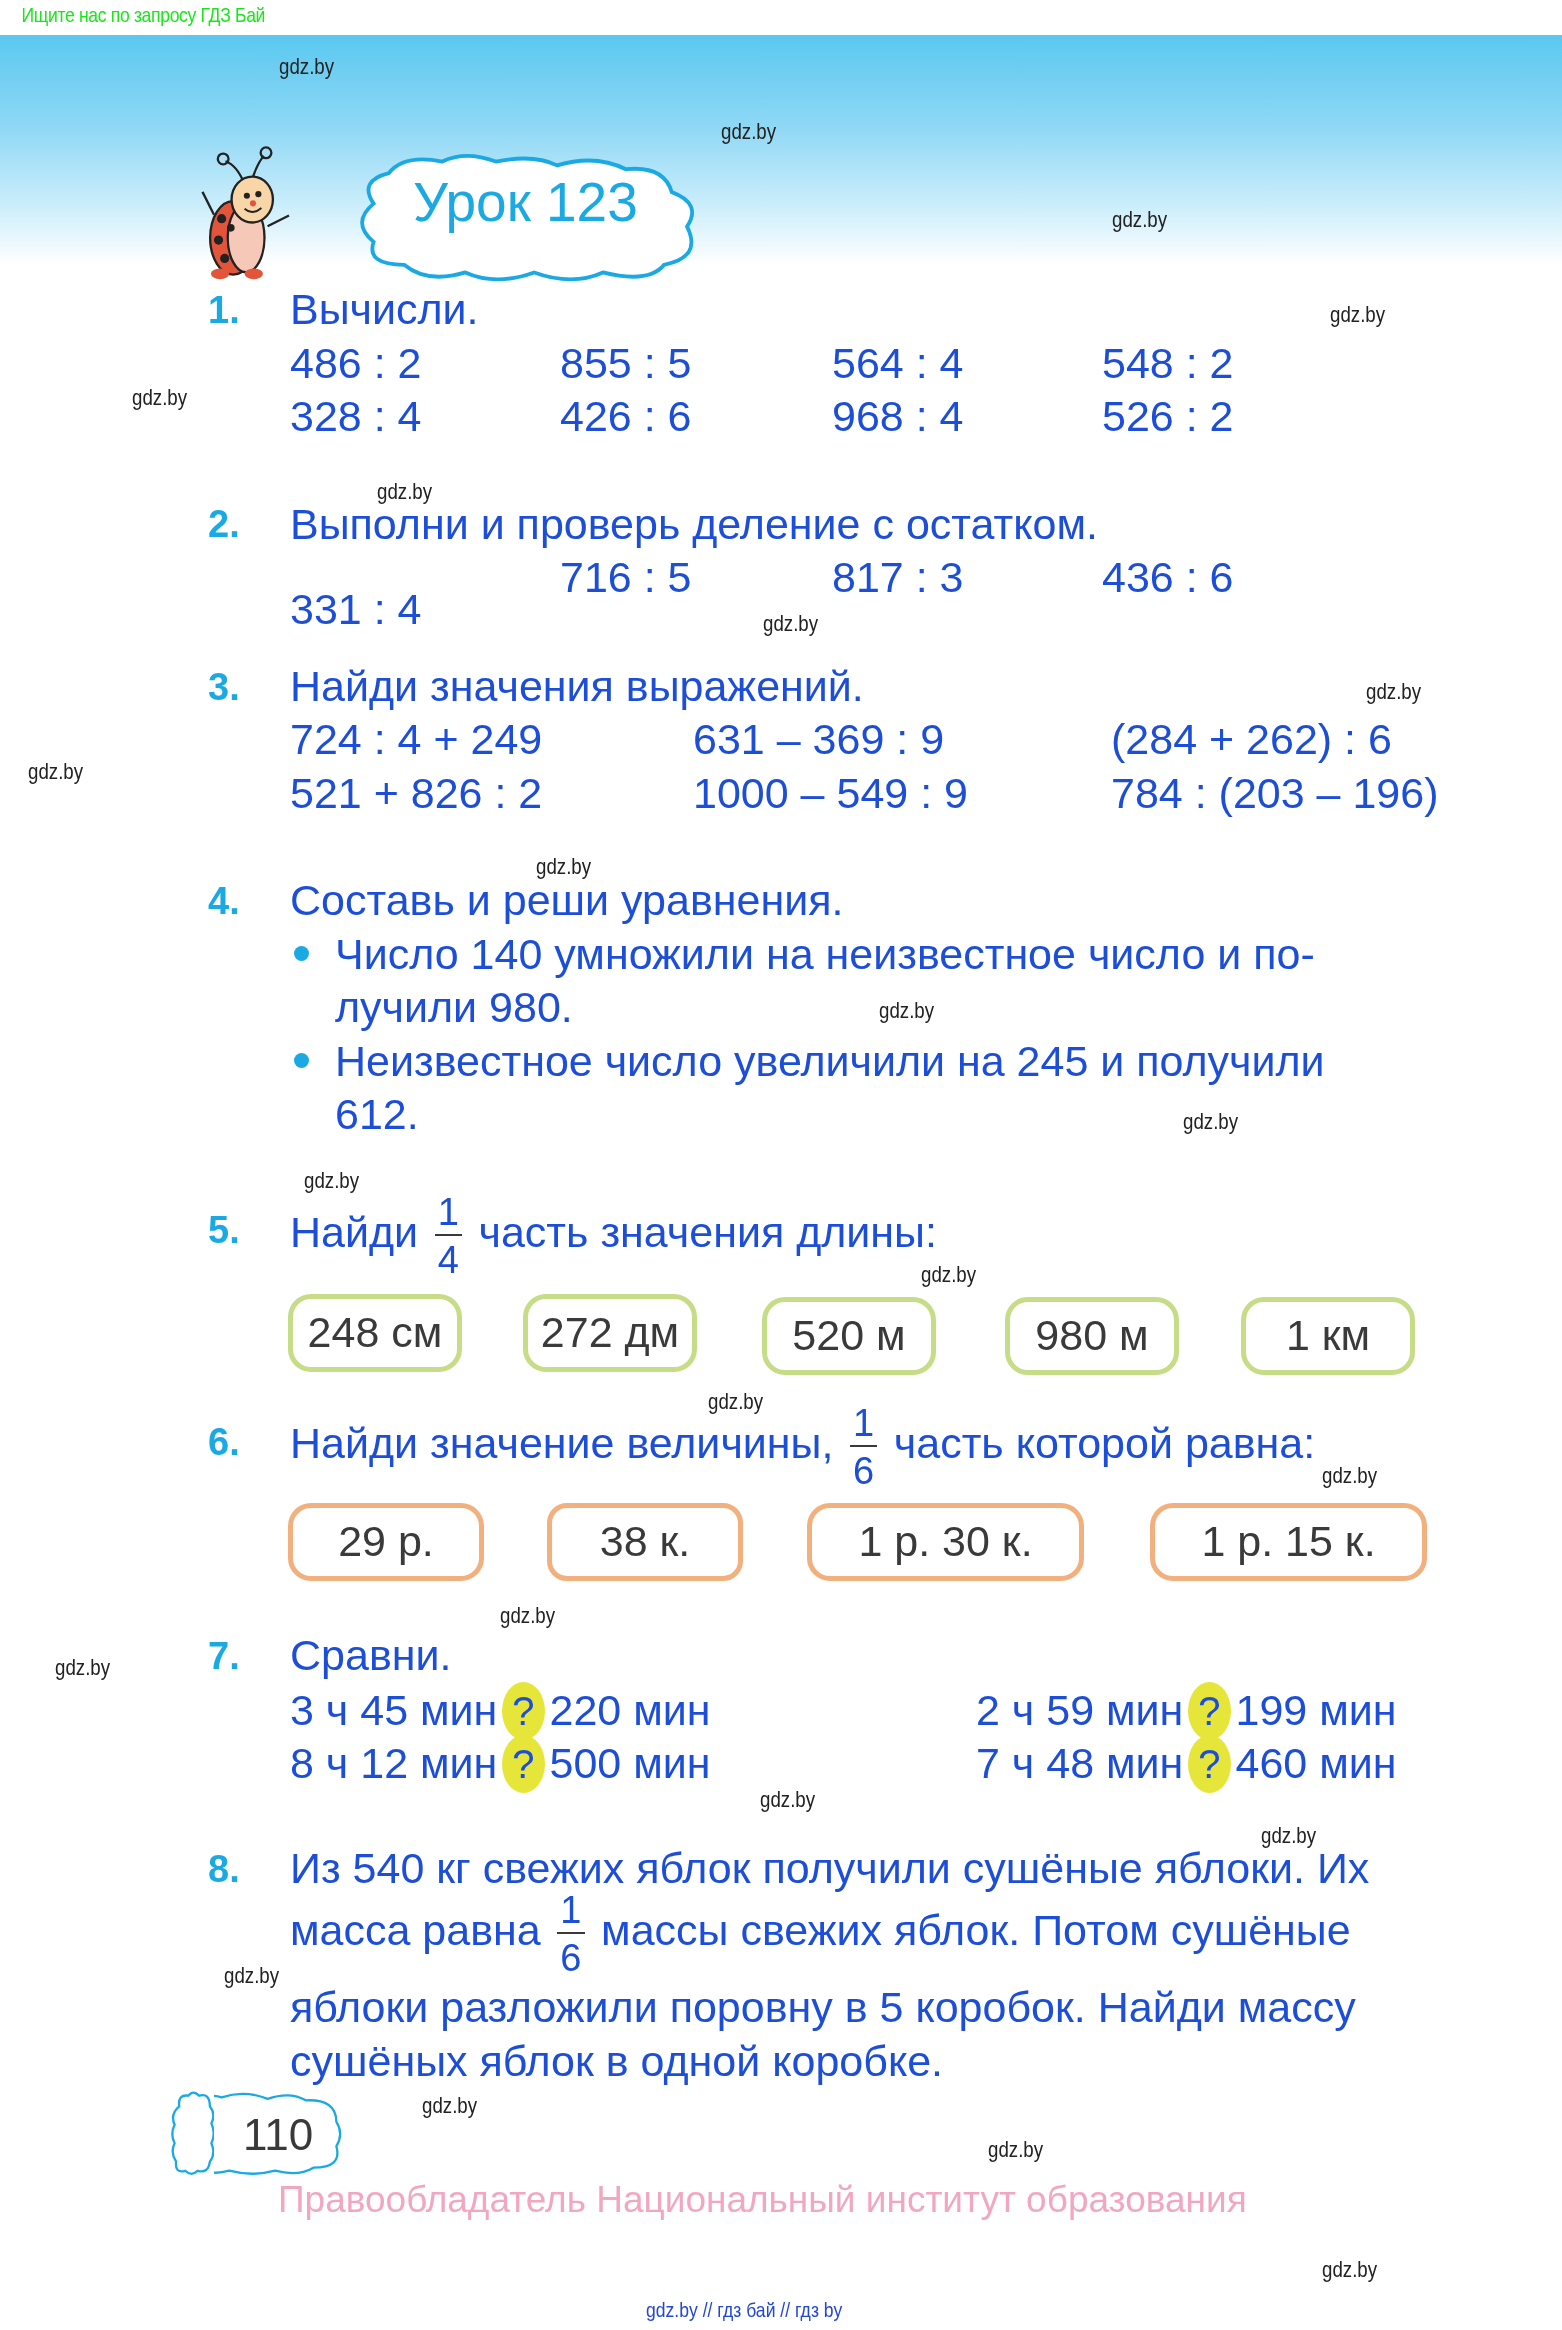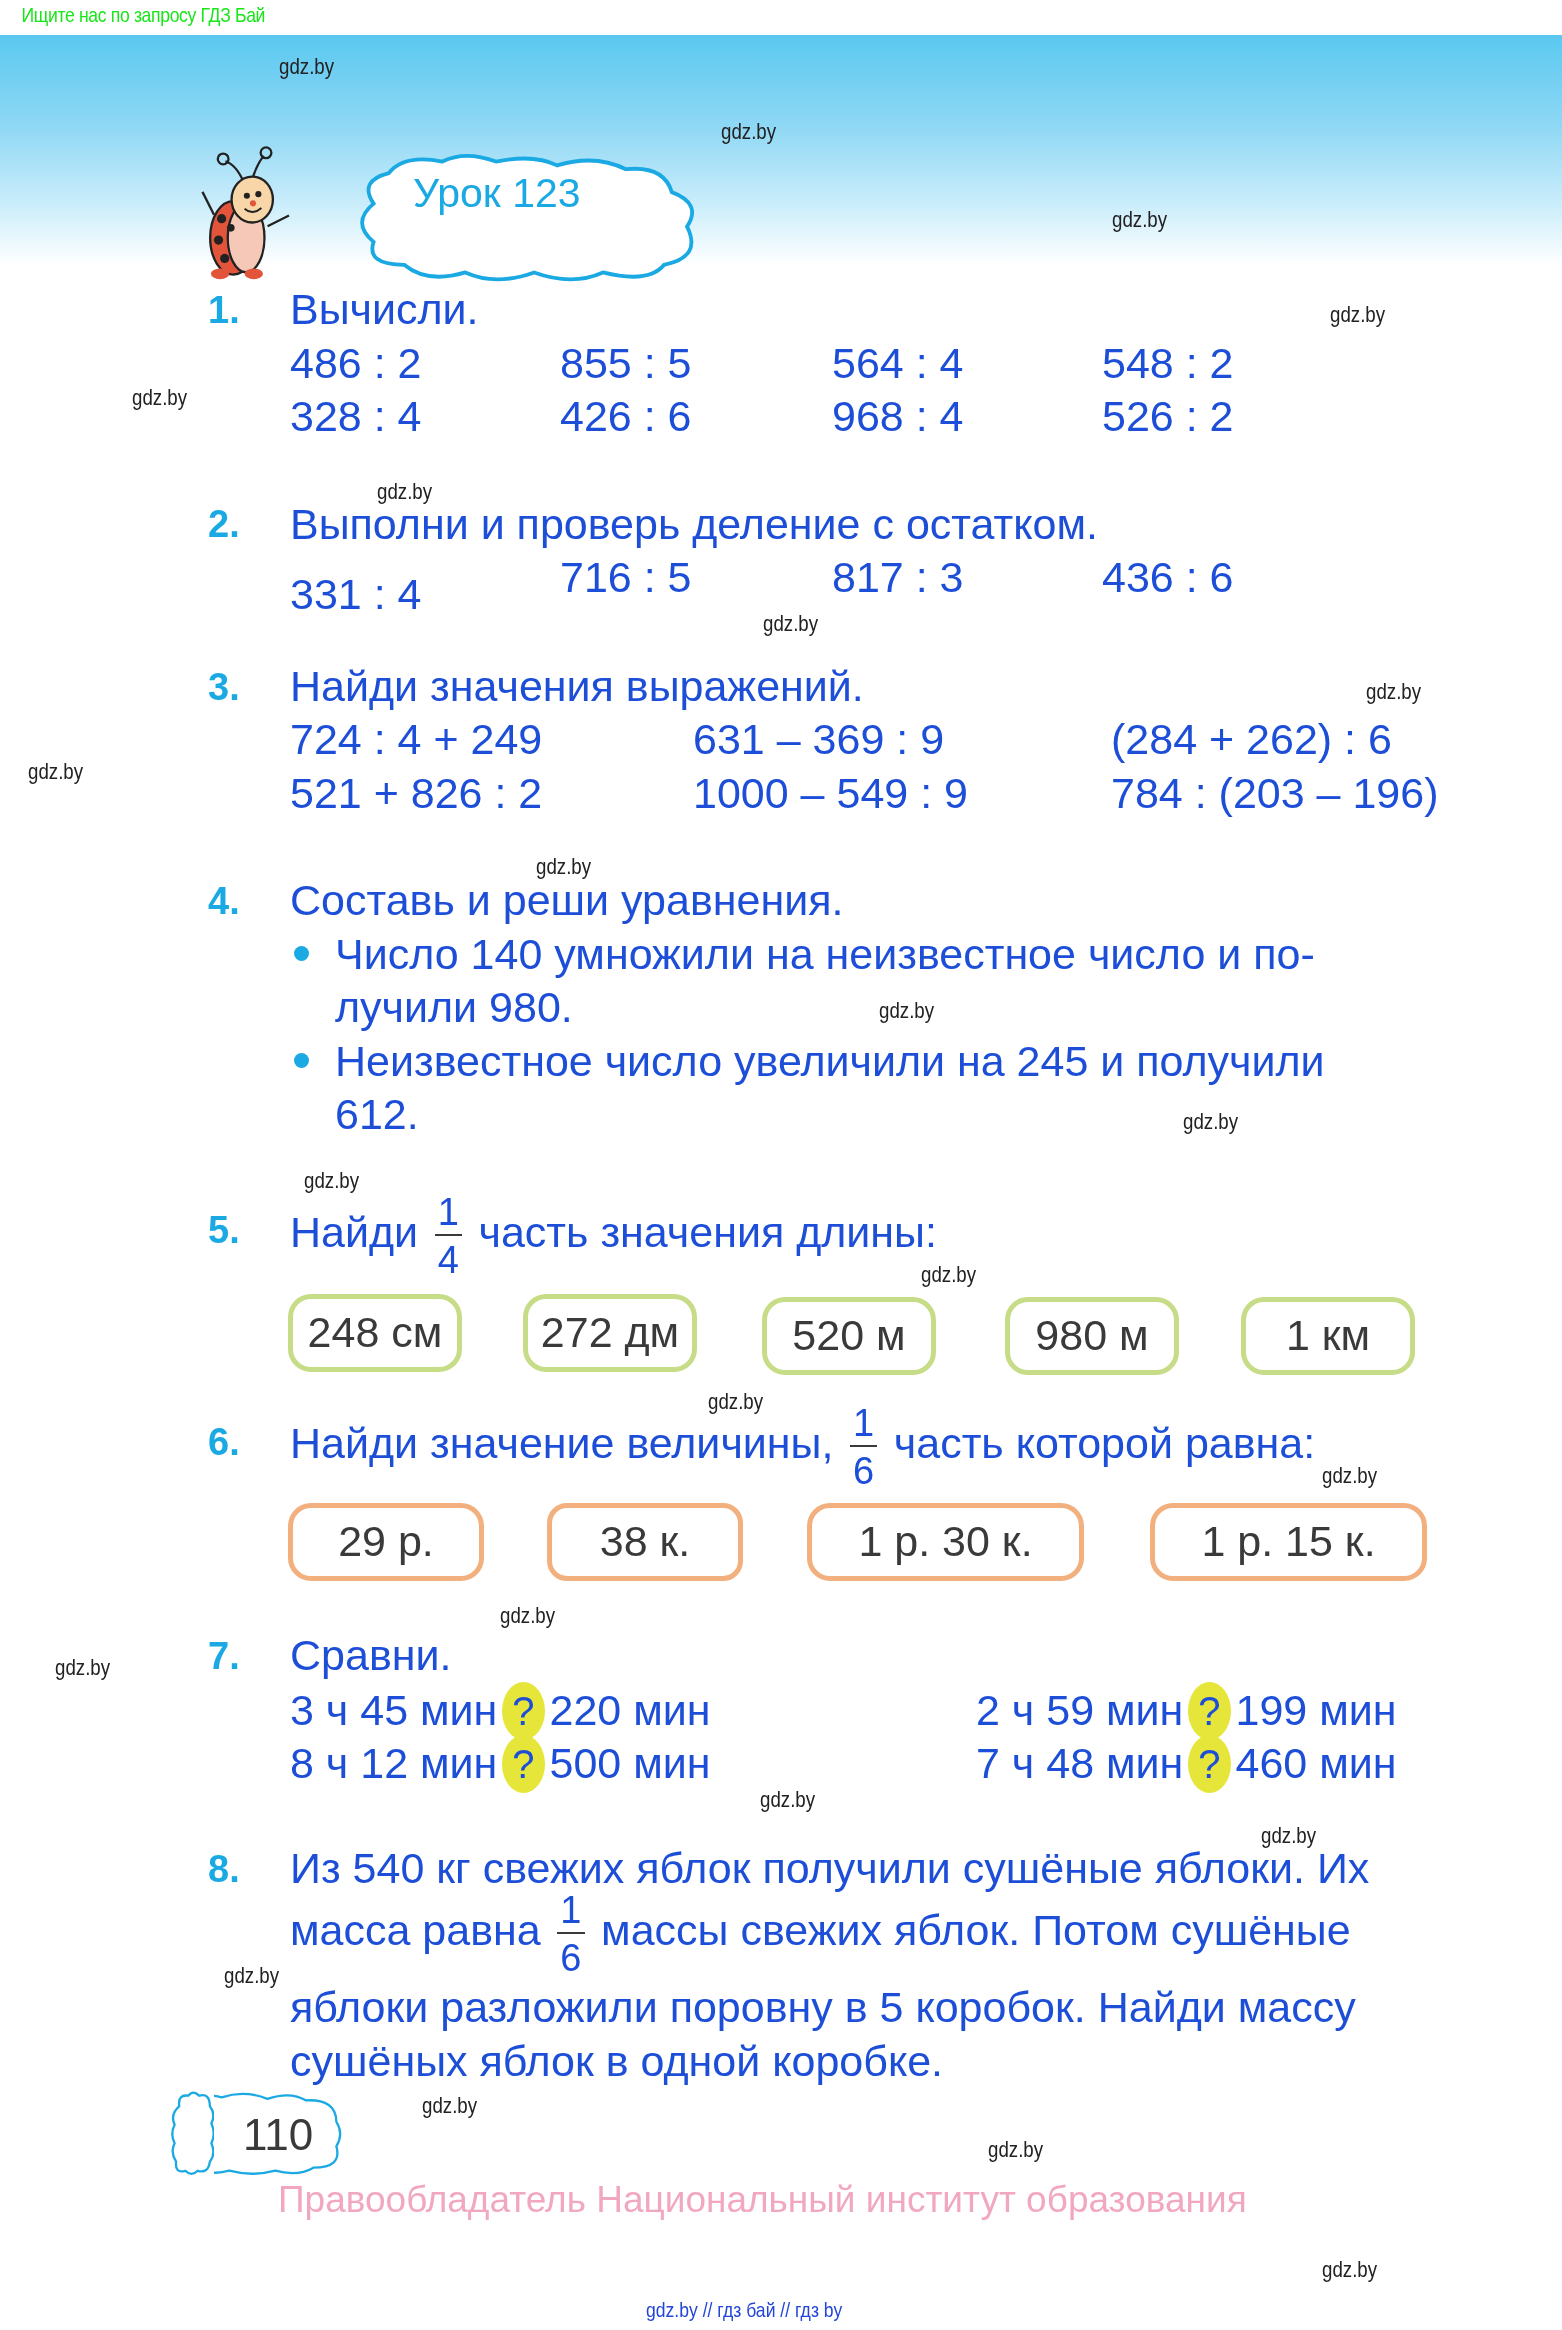--- a/index.html
+++ b/index.html
@@ -52,21 +52,21 @@
   <circle cx="81" cy="80" r="4" fill="#e2553a"></circle>
   <path d="M70 87 Q80 96 92 86" stroke="#222" stroke-width="2.5" fill="none"></path>
   <path d="M45 168 L40 172" stroke="#222" stroke-width="3"></path>
   <ellipse cx="38" cy="172" rx="12" ry="7" fill="#e2553a"></ellipse>
   <ellipse cx="82" cy="172" rx="12" ry="7" fill="#e2553a"></ellipse>
 </svg>
 
 <svg class="abs" style="left:343px;top:150px;" width="367" height="134" viewBox="0 0 480 175">
   <path d="M40 70 Q20 40 60 30 Q80 5 130 15 Q160 0 200 15 Q250 5 280 20 Q330 5 370 25 Q420 20 430 55 Q470 70 450 100 Q470 140 420 150 Q400 175 340 160 Q300 178 250 160 Q200 178 160 160 Q110 175 80 150 Q30 150 40 120 Q10 95 40 70 Z" fill="#fff" stroke="#1aa9e3" stroke-width="5"></path>
 </svg>
-<div class="abs" style="left:413px;top:170px;font-size:41px;color:#1aa9e3;">Урок 123</div>
+<div class="abs" style="left:413px;top:170px;font-size:55px;color:#1aa9e3;">Урок 123</div>
 
 <div class="abs wm" style="left:279px;top:54px;">gdz.by</div>
 <div class="abs wm" style="left:721px;top:119px;">gdz.by</div>
 <div class="abs wm" style="left:1112px;top:207px;">gdz.by</div>
 <div class="abs wm" style="left:1330px;top:302px;">gdz.by</div>
 <div class="abs wm" style="left:132px;top:385px;">gdz.by</div>
 <div class="abs wm" style="left:377px;top:479px;">gdz.by</div>
 <div class="abs wm" style="left:763px;top:611px;">gdz.by</div>
 <div class="abs wm" style="left:1366px;top:679px;">gdz.by</div>
 <div class="abs wm" style="left:28px;top:759px;">gdz.by</div>
@@ -92,21 +92,21 @@
 <div class="abs t" style="left:560px;top:339px;">855 : 5</div>
 <div class="abs t" style="left:832px;top:339px;">564 : 4</div>
 <div class="abs t" style="left:1102px;top:339px;">548 : 2</div>
 <div class="abs t" style="left:290px;top:392px;">328 : 4</div>
 <div class="abs t" style="left:560px;top:392px;">426 : 6</div>
 <div class="abs t" style="left:832px;top:392px;">968 : 4</div>
 <div class="abs t" style="left:1102px;top:392px;">526 : 2</div>
 
 <div class="abs num" style="left:208px;top:503px;">2.</div>
 <div class="abs t" style="left:290px;top:500px;">Выполни и проверь деление с остатком.</div>
-<div class="abs t" style="left:290px;top:570px;">331 : 4</div>
+<div class="abs t" style="left:290px;top:585px;">331 : 4</div>
 <div class="abs t" style="left:560px;top:553px;">716 : 5</div>
 <div class="abs t" style="left:832px;top:553px;">817 : 3</div>
 <div class="abs t" style="left:1102px;top:553px;">436 : 6</div>
 
 <div class="abs num" style="left:208px;top:666px;">3.</div>
 <div class="abs t" style="left:290px;top:662px;">Найди значения выражений.</div>
 <div class="abs t" style="left:290px;top:715px;">724 : 4 + 249</div>
 <div class="abs t" style="left:693px;top:715px;">631 – 369 : 9</div>
 <div class="abs t" style="left:1111px;top:715px;">(284 + 262) : 6</div>
 <div class="abs t" style="left:290px;top:769px;">521 + 826 : 2</div>

